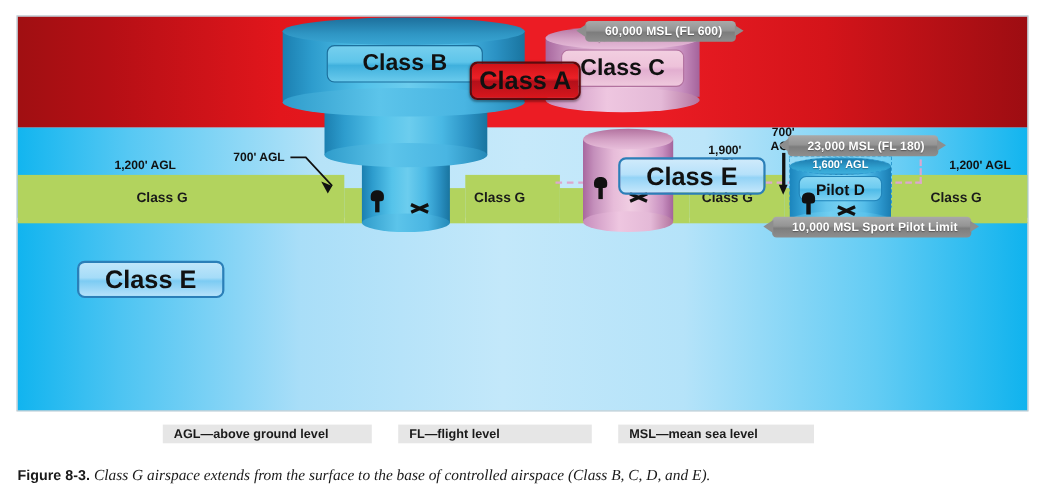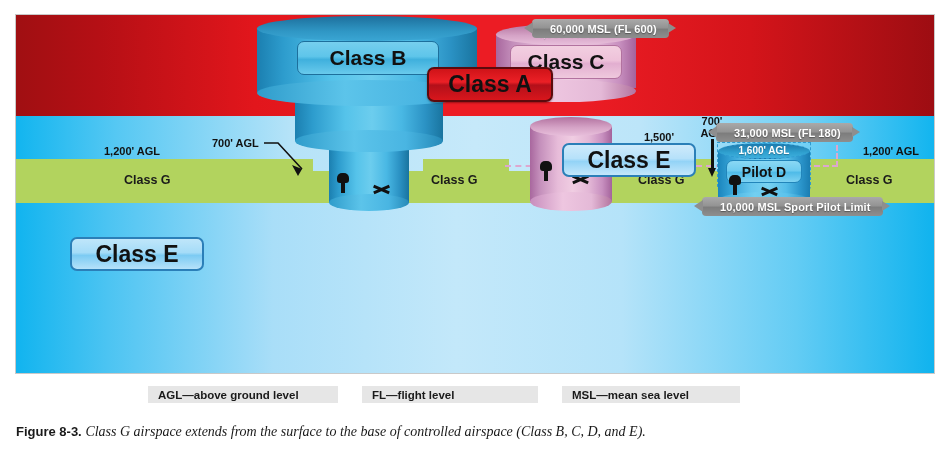--- a/index.html
+++ b/index.html
@@ -81,21 +81,21 @@
   
   .pill {
     position: absolute;
     display: flex; align-items: center; justify-content: center;
     font-weight: bold;
     border-radius: 7px;
     white-space: nowrap;
     z-index: 45;
   }
   #pill-class-a {
-    left: 411px; top: 52px; width: 126px; height: 35px;
+    left: 411px; top: 41px; width: 101px; height: 35px;
     font-size: 23px; color: #111111;
     border: 2px solid #5c0a0d;
     background: linear-gradient(to bottom, #cf1318 0%, #ec2026 42%, #b3101a 52%, #d8161c 100%);
     box-shadow: 0 1px 2px rgba(0,0,0,.35);
   }
   #pill-class-e-upper {
     left: 546px; top: 128px; width: 134px; height: 34px;
     font-size: 23px; color: #111111;
     border: 2px solid #2b7fb8;
     background: linear-gradient(to bottom, #cfeafb 0%, #b6e1fa 45%, #93d3f6 55%, #c4e7fb 100%);
@@ -365,21 +365,21 @@
     <div class="agl-text" style="left:88px; top:130px;">1,200' AGL</div>
 
     <div class="agl-text" style="left:196px; top:122px;">700' AGL</div>
 
     <svg style="position:absolute; left:246px; top:124px; width:58px; height:42px; z-index:31;" viewBox="0 0 58 42">
       <path d="M2 4 L16 4 L40 30" stroke="#111" stroke-width="1.6" fill="none"></path>
       <path d="M40 30 L30 26 L36 37 Z" fill="#111"></path>
     </svg>
 
     <div class="agl-text" style="left:620px; top:116px; text-align:center; width:46px;">
-      <span>1,500'</span><br>
+      <span>1,900'</span><br>
       <span>AGL</span>
     </div>
     <div class="arrow-v" style="left:640px; top:140px; width:9px; height:22px;">
       <div class="shaft" style="height:14px;"></div>
       <div class="head" style="top:13px;"></div>
     </div>
 
     <div class="agl-text" style="left:673px; top:100px; text-align:center; width:46px;">
       <span>700'</span><br>
       <span>AGL</span>
@@ -389,21 +389,21 @@
       <div class="head" style="top:29px;"></div>
     </div>
 
     <div class="agl-text" style="left:847px; top:130px;">1,200' AGL</div>
 
     <div class="pill" id="pill-class-a">Class A</div>
     <div class="pill" id="pill-class-e-upper">Class E</div>
     <div class="pill" id="pill-class-e-lower">Class E</div>
 
     <div class="alt-banner" id="banner-60000">60,000 MSL (FL 600)</div>
-    <div class="alt-banner" id="banner-18000">31,000 MSL (FL 180)</div>
+    <div class="alt-banner" id="banner-18000">23,000 MSL (FL 180)</div>
     <div class="alt-banner" id="banner-10000">10,000 MSL Sport Pilot Limit</div>
 
   </div>
 
   <div class="legend-box" id="legend-agl">AGL—above ground level</div>
   <div class="legend-box" id="legend-msl">MSL—mean sea level</div>
   <div class="legend-box" id="legend-fl">FL—flight level</div>
 
   <div id="caption">
     <span class="fig-no">Figure 8-3.</span>

